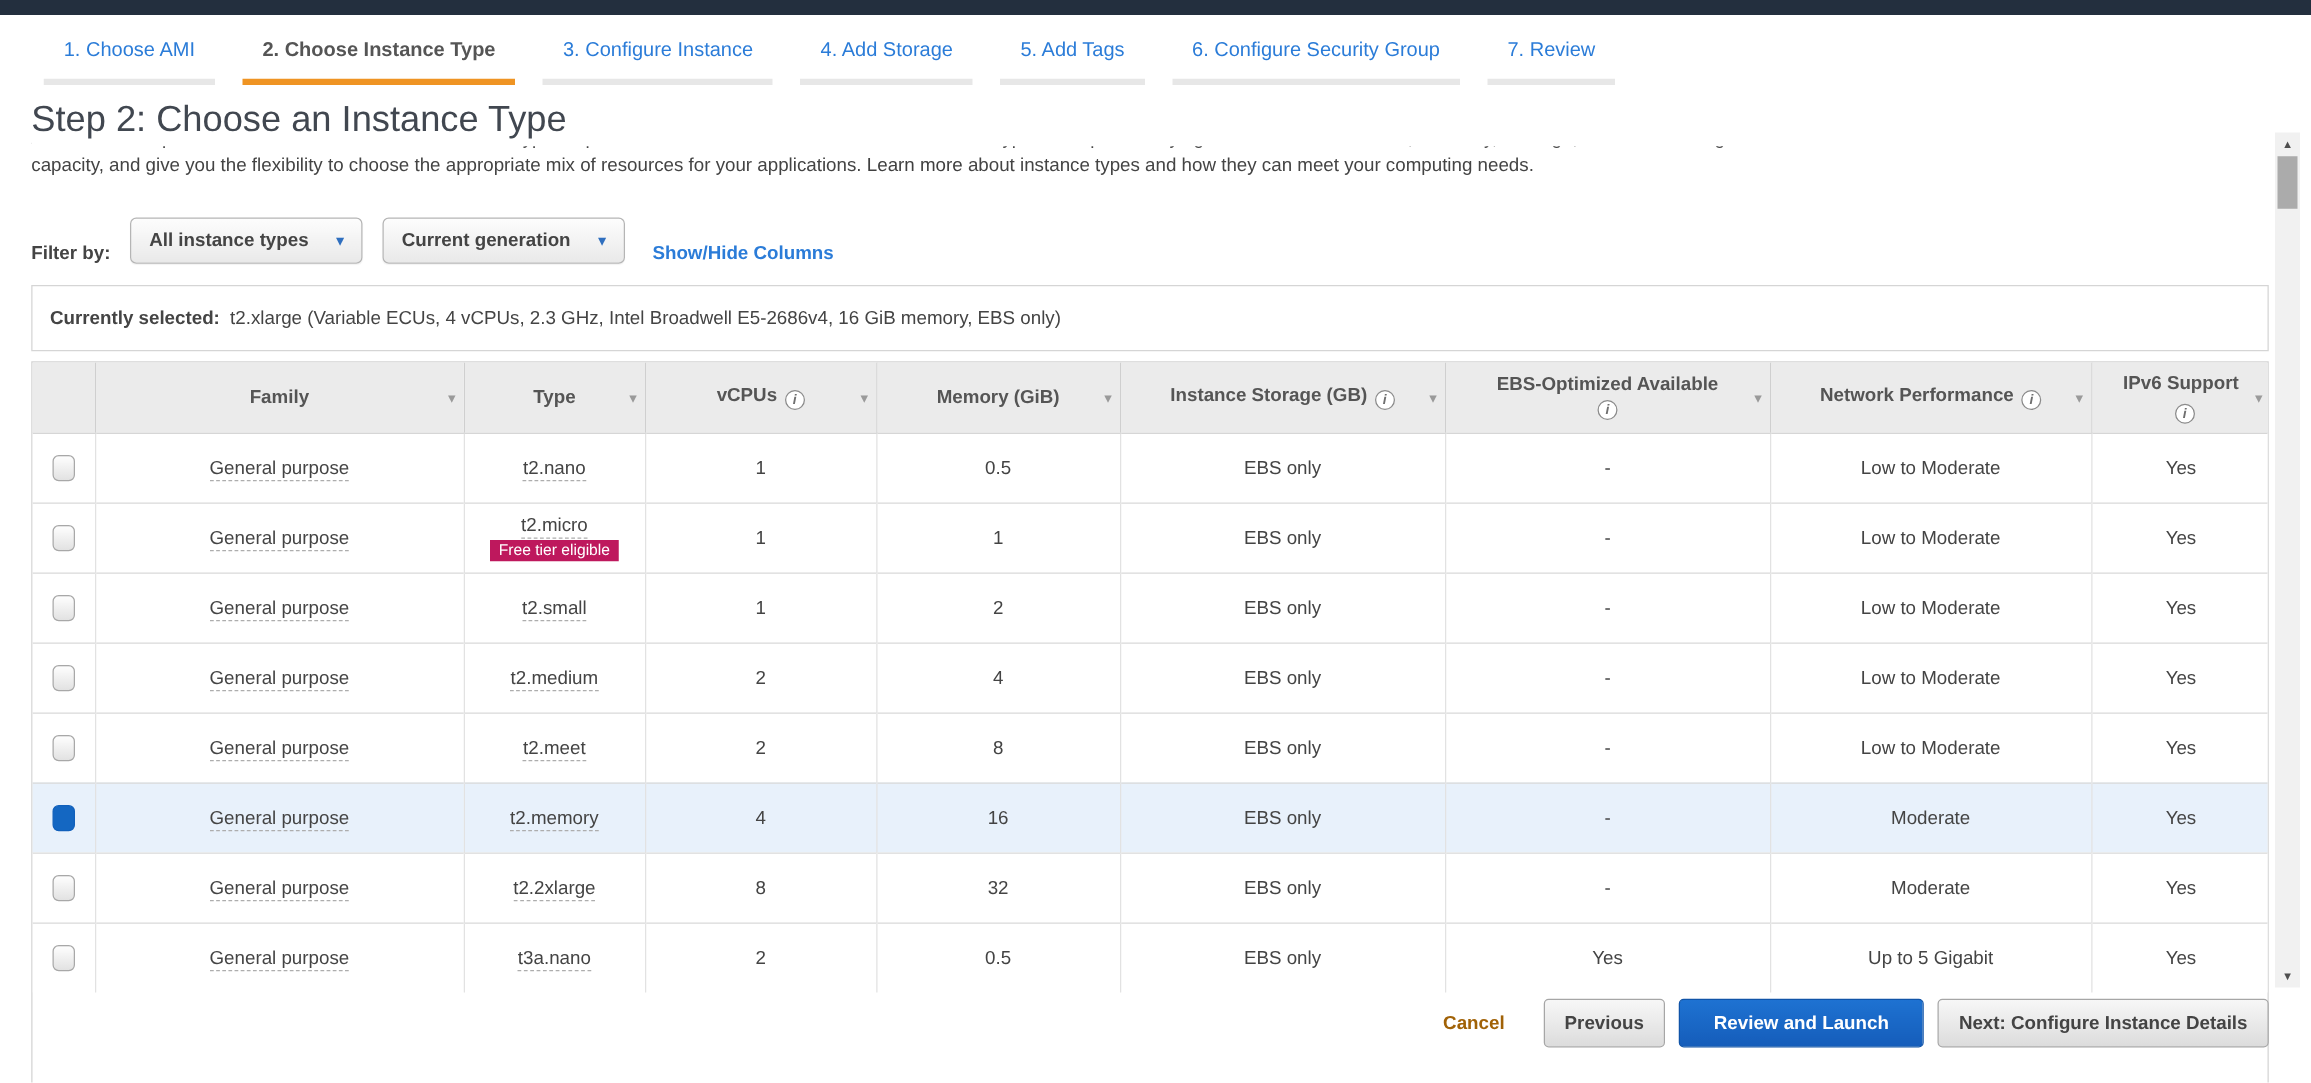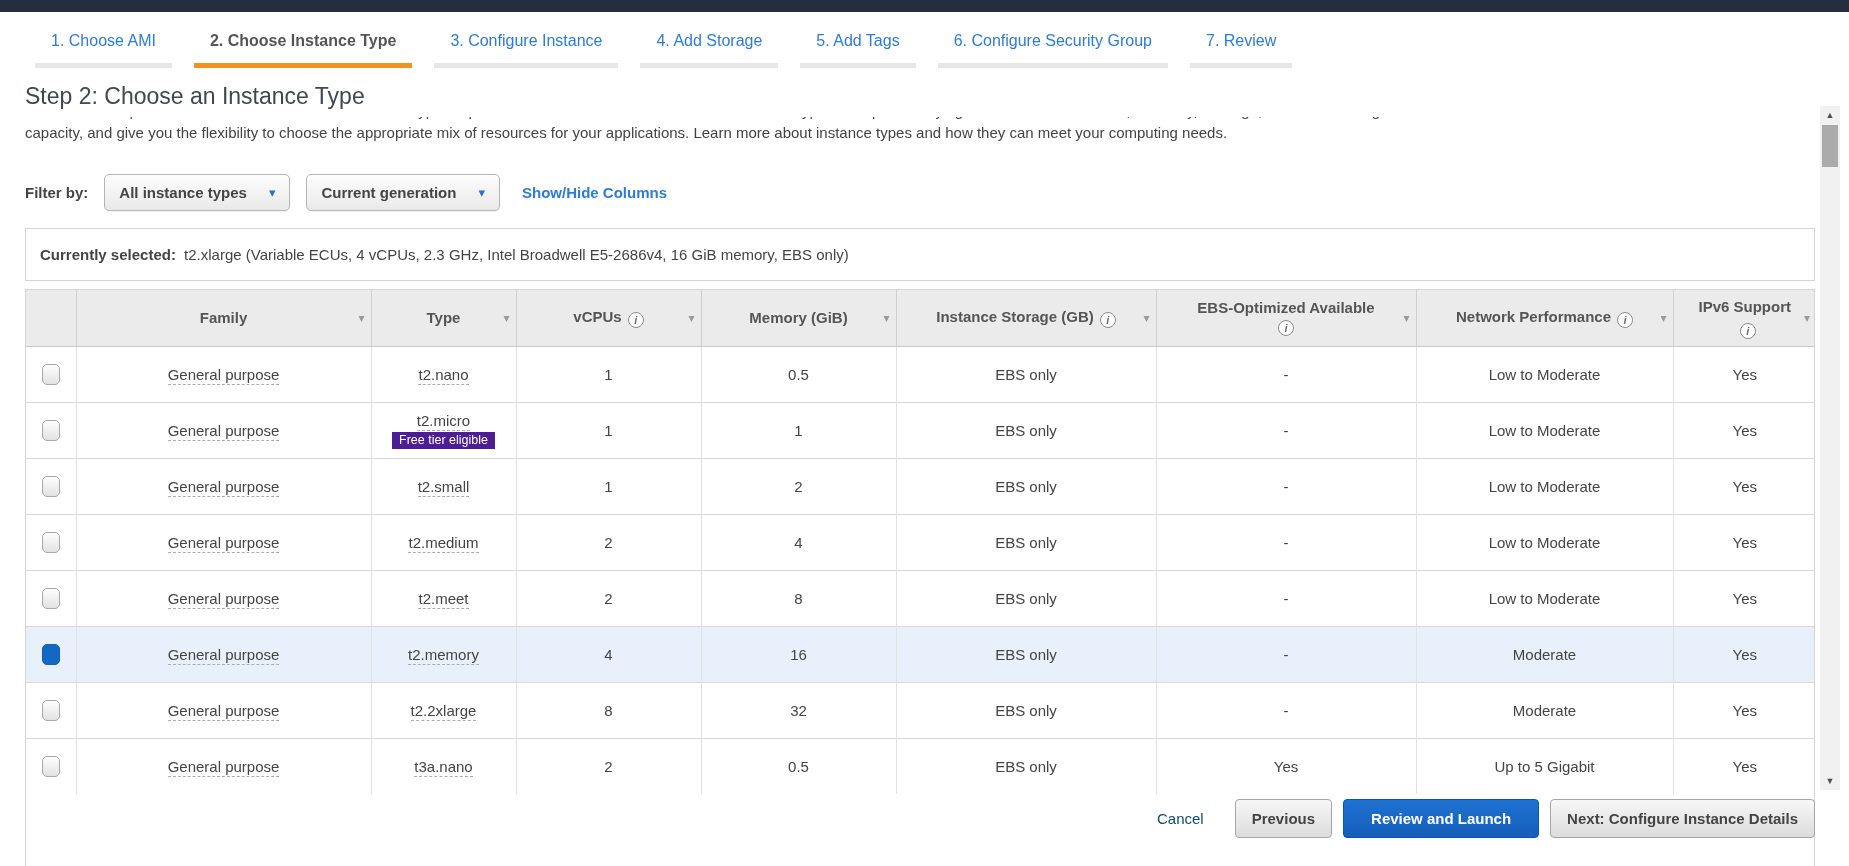--- a/index.html
+++ b/index.html
@@ -18,29 +18,29 @@
     display:inline-block; font-size:16px; color:#2b7cd8; text-decoration:none;
     padding:6px 16px 13px 16px; margin-right:22px; border-bottom:5px solid #e7e7e7;
     cursor:pointer;
   }
   .tab.active { color:#555; font-weight:bold; border-bottom-color:#ef9423; }
 
   
   .page-head { position:relative; margin:0 34px 0 25px; }
   .page-head h1 {
     position:relative; z-index:2; background:#fff; margin:0 0 -17px 0;
-    padding:12px 0 4px 0; font-size:23px; font-weight:400; color:#414750;
+    padding:12px 0 4px 0; font-size:29px; font-weight:400; color:#414750;
     line-height:33px;
   }
   .desc { position:relative; z-index:1; line-height:22px; }
   .desc .line1 { white-space:nowrap; overflow:hidden; word-spacing:6px; }
   .desc a { color:#404040; text-decoration:none; }
 
   
-  .filter-row { margin:30px 0 0 25px; display:flex; align-items:center; }
+  .filter-row { margin:30px 0 0 25px; display:flex; align-items:flex-end; }
   .filter-label { font-weight:bold; margin-right:16px; }
   .dropdown {
     display:inline-flex; align-items:center; margin-right:16px;
     border:1px solid #b5b5b5; border-radius:5px; padding:9px 14px;
     background:linear-gradient(#fdfdfd,#e9e9e9); font-weight:bold; color:#444;
     cursor:pointer; box-shadow:0 1px 1px rgba(0,0,0,0.05);
   }
   .dropdown .caret { margin-left:22px; color:#2f6fbf; font-size:13px; }
   .showhide { color:#2b7cd8; font-weight:bold; text-decoration:none; margin-left:6px; cursor:pointer; }
 
@@ -83,26 +83,26 @@
   .h-stack .info-icon { margin:3px 0 0 0; }
   .h-wrap-inner { width:96px; margin:0 auto; line-height:21px; }
   .dashed { border-bottom:1px dashed #adadad; padding-bottom:1px; cursor:pointer; }
   .checkbox {
     width:18px; height:21px; margin:0 auto; border:1px solid #a8a8a8;
     border-radius:5px; background:linear-gradient(#fefefe,#e2e2e2); cursor:pointer;
   }
   .checkbox.checked { background:#1467c2; border-color:#1160bb; }
   .badge {
     display:inline-block; margin-top:3px; padding:1px 7px 2px;
-    background:#4c1d95; color:#fff; font-size:12.5px;
+    background:#be185d; color:#fff; font-size:12.5px;
   }
 
   
   .footer { position:absolute; top:799px; right:34px; display:flex; align-items:center; }
-  .cancel-link { color:#0c4a6e; font-weight:normal; text-decoration:none; margin-right:20px; cursor:pointer; }
+  .cancel-link { color:#a16207; font-weight:bold; text-decoration:none; margin-right:20px; cursor:pointer; }
   .btn {
     font-family:inherit; font-size:15px; font-weight:bold; border-radius:4px;
     padding:10px 16px; margin-left:11px; cursor:pointer;
   }
   .btn.gray {
     background:linear-gradient(#f7f7f7,#dcdcdc); border:1px solid #a6a6a6; color:#444;
   }
   .btn.primary {
     background:linear-gradient(#1e72d2,#155dba); border:1px solid #1054a8; color:#fff;
     padding:10px 27px;

